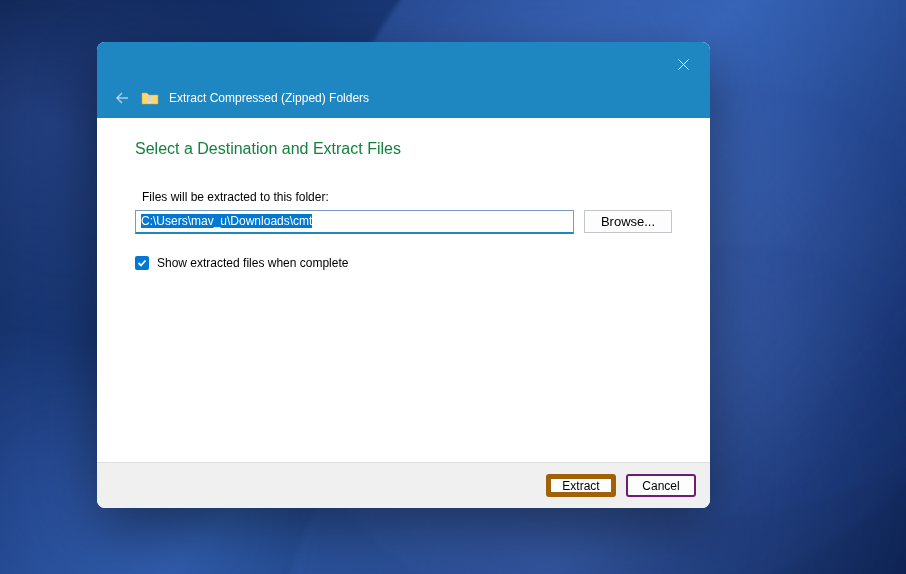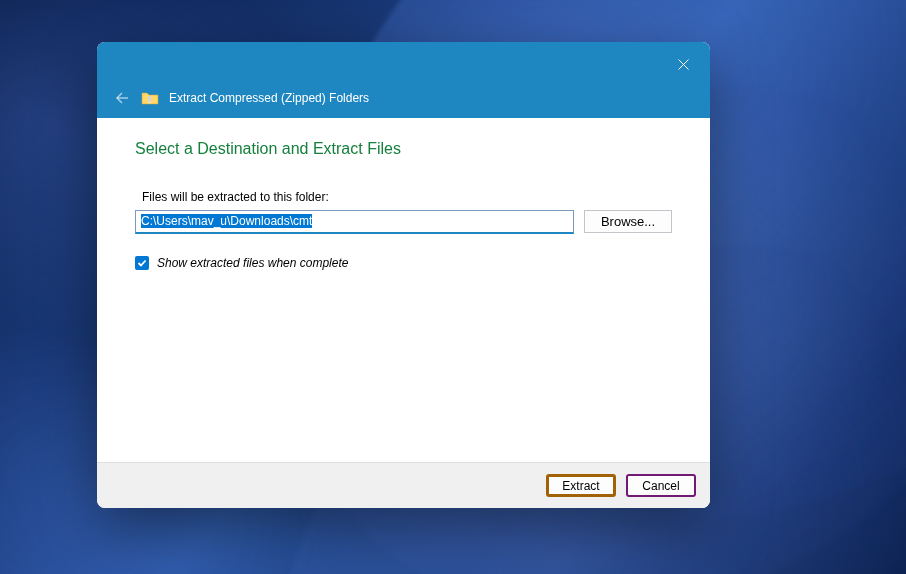--- a/index.html
+++ b/index.html
@@ -193,21 +193,20 @@
     .checkbox svg {
       width: 10px;
       height: 10px;
       stroke: #fff;
     }
     
     .checkbox-label {
       font-size: 12px;
       color: #000;
       cursor: pointer;
-      font-style: italic;
     }
     
     .footer {
       height: 46px;
       background: #f0f0f0;
       border-top: 1px solid #dfdfdf;
       display: flex;
       align-items: center;
       justify-content: flex-end;
       padding: 0 14px;
@@ -219,21 +218,21 @@
       height: 23px;
       background: #fdfdfd;
       border: 2px solid #701a75;
       border-radius: 3px;
       font-size: 12px;
       cursor: pointer;
       font-family: inherit;
     }
     
     .footer-btn.primary {
-      border: 3px solid #a16207;
+      border: 5px solid #a16207;
     }
   </style>
 </head>
 <body>
 
 <div class="desktop-bg">
   <div class="wave wave1"></div>
   <div class="wave wave2"></div>
   <div class="wave wave3"></div>
   <div class="wave wave4"></div>

